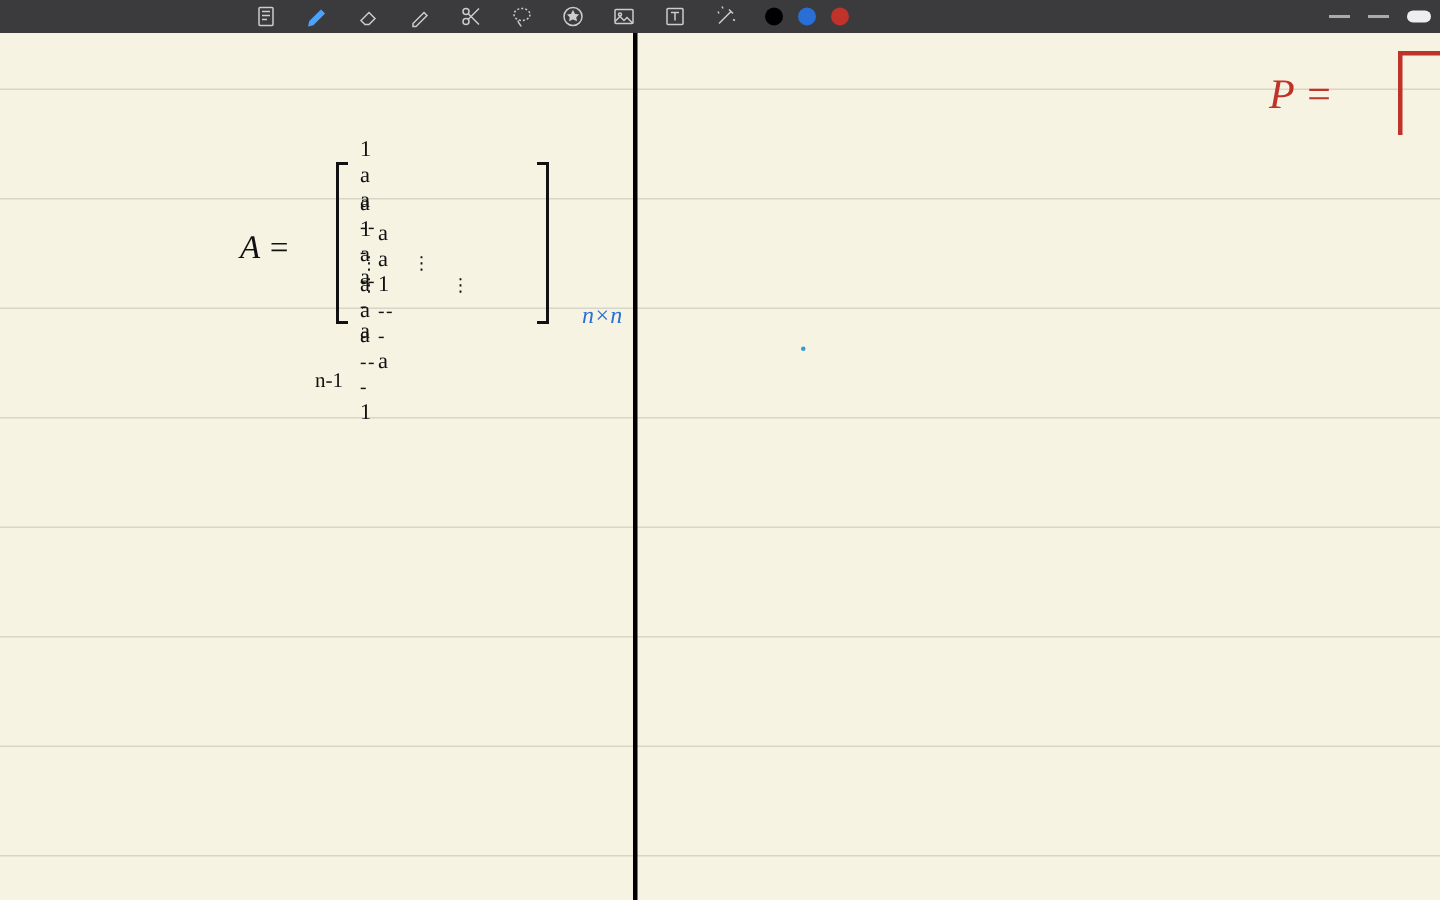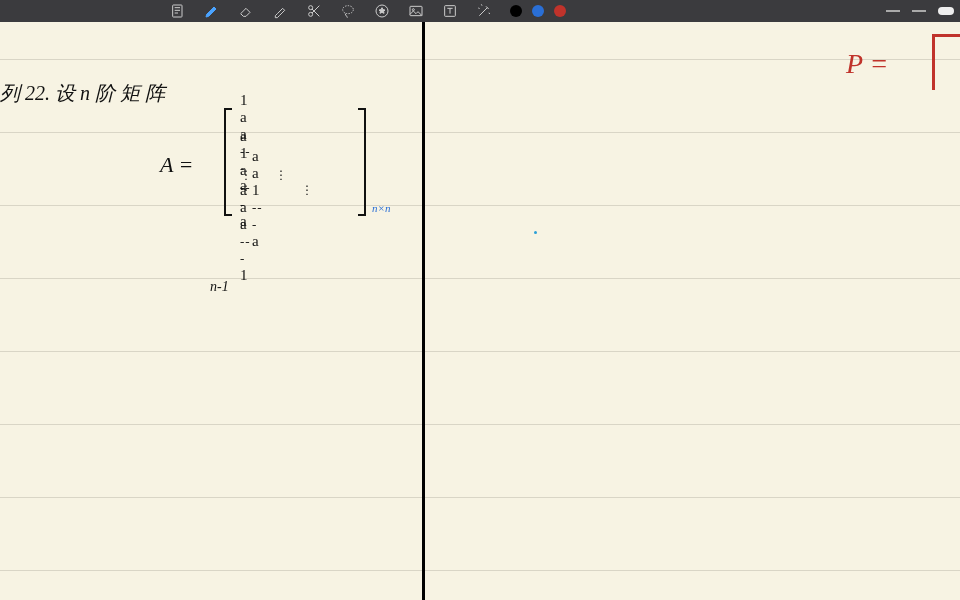--- a/index.html
+++ b/index.html
@@ -156,37 +156,36 @@
   <div class="ruled-line" style="top:110px"></div>
   <div class="ruled-line" style="top:183px"></div>
   <div class="ruled-line" style="top:256px"></div>
   <div class="ruled-line" style="top:329px"></div>
   <div class="ruled-line" style="top:402px"></div>
   <div class="ruled-line" style="top:475px"></div>
   <div class="ruled-line" style="top:548px"></div>
 
   <div class="divider"></div>
 
-  <div class="ink" style="top:58px; left:0px; font-size:20px; font-style:italic;">列 22.  设 n 阶 矩 阵</div>
 
   <div class="ink" style="top:130px; left:160px; font-size:22px; font-style:italic;">A =</div>
 
   <div class="bracket" style="top:86px; left:224px; height:108px;"></div>
   <div class="bracket right" style="top:86px; left:358px; height:108px;"></div>
 
   <div class="matrix">
     <div class="mrow" style="top:70px; left:240px;">1 a a <span class="dashes">---</span> a</div>
     <div class="mrow" style="top:106px; left:240px;">a 1 a <span class="dashes">---</span> a</div>
     <div class="mrow" style="top:126px; left:252px;">a a 1 <span class="dashes">---</span> a</div>
     <div class="mrow" style="top:146px; left:240px; font-size:12px; letter-spacing:10px;">⋮ ⋮ ⋮&nbsp;&nbsp;&nbsp;⋮</div>
     <div class="mrow" style="top:160px; left:240px;">a a a <span class="dashes">---</span> 1</div>
   </div>
 
-  <div class="ink blue" style="top:180px; left:372px; font-size:11px; font-style:italic;">n×n</div>
+  <div class="ink blue" style="top:180px; left:388px; font-size:16px; font-style:italic;">n×n</div>
 
-  <div class="ink" style="top:225px; left:210px; font-size:14px; font-style:italic;margin-top:32px;">n-1</div>
+  <div class="ink" style="top:225px; left:210px; font-size:14px; ">n-1</div>
 
   <div class="small-blue-dot" style="top:209px; left:534px;"></div>
 
   <div class="ink red" style="top:26px; left:846px; font-size:28px; font-style:italic;">P =</div>
 
   <div style="position:absolute; top:12px; left:932px; width:28px; height:56px; border-left:3px solid #c0332b; border-top:3px solid #c0332b;"></div>
 </div>
 
 </body></html>

